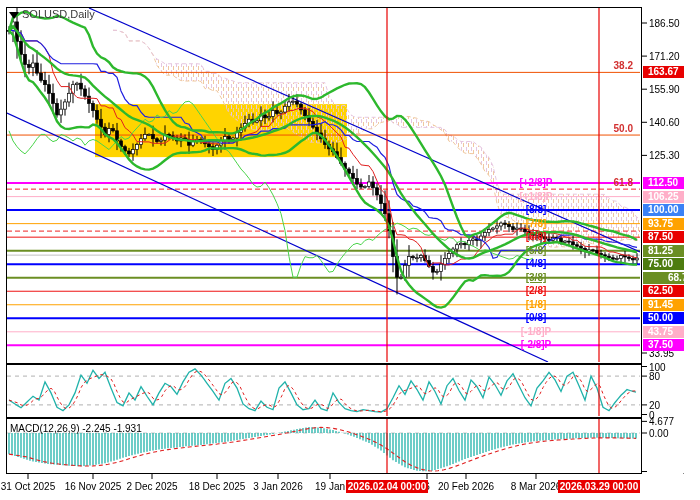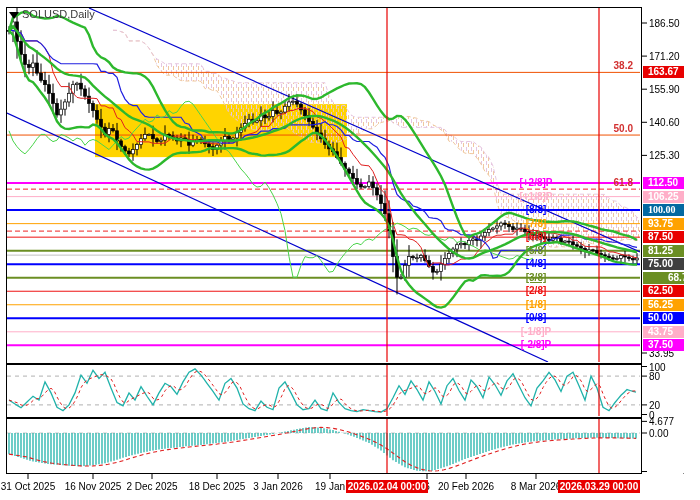--- a/index.html
+++ b/index.html
@@ -645,39 +645,40 @@
 
   <div class="tri"></div>
   <div id="title">SOLUSD,Daily</div>
 
   <div class="panel" style="left:7px;top:8px;width:633px;height:354px;"></div>
   <div class="panel" style="left:7px;top:365px;width:633px;height:51px;"></div>
   <div class="panel" style="left:7px;top:419px;width:633px;height:54px;"></div>
   <div class="panel" style="left:642px;top:0;width:58px;height:476px;"></div>
   <div class="panel" style="left:0;top:476px;width:700px;height:24px;"></div>
 
+  <div class="indlbl" style="top:423px;">MACD(12,26,9) -2.245 -1.931</div>
 
   <div id="labels">
       <div class="ptick" style="top:17.5px;">186.50</div>
       <div class="ptick" style="top:50.597345132743385px;">171.20</div>
       <div class="ptick" style="top:83.69469026548671px;">155.90</div>
       <div class="ptick" style="top:116.7920353982301px;">140.60</div>
       <div class="ptick" style="top:149.88938053097345px;">125.30</div>
       <div class="ptick" style="top:347.5px;">33.95</div>
       <div class="badge" style="top:66.3864306784661px;background:#e80000;">163.67</div>
       <div class="badge" style="top:177.07866273352997px;background:#ff00ff;">112.50</div>
       <div class="badge" style="top:190.59882005899703px;background:#ffaec8;">106.25</div>
-      <div class="badge" style="top:204.1189773844641px;background:#0369a1;font-family:Liberation Serif, serif;">100.00</div>
+      <div class="badge" style="top:204.1189773844641px;background:#3b82f6;">100.00</div>
       <div class="badge" style="top:217.63913470993114px;background:#ffa200;">93.75</div>
       <div class="badge" style="top:231.1592920353982px;background:#e80000;">87.50</div>
       <div class="badge" style="top:244.67944936086528px;background:#6b8e23;">81.25</div>
-      <div class="badge" style="top:258.19960668633234px;background:#404040;">75.00</div>
+      <div class="badge" style="top:258.19960668633234px;background:#4d7c0f;">75.00</div>
       <div class="badge" style="top:271.7197640117994px;background:#6b8e23;padding-left:25px;">68.75</div>
       <div class="badge" style="top:285.2399213372664px;background:#e80000;">62.50</div>
-      <div class="badge" style="top:298.7600786627335px;background:#ffa200;">56.25</div>
+      <div class="badge" style="top:298.7600786627335px;background:#ffa200;">91.45</div>
       <div class="badge" style="top:312.28023598820056px;background:#0000ff;">50.00</div>
       <div class="badge" style="top:325.80039331366766px;background:#ffaec8;">43.75</div>
       <div class="badge" style="top:339.3205506391347px;background:#ff00ff;">37.50</div>
       <div class="mur" style="top:177.07866273352997px;color:#ff00ff;">[+2/8]P</div>
       <div class="mur" style="top:190.59882005899703px;color:#ffaec8;">[+1/8]P</div>
       <div class="mur" style="top:204.1189773844641px;color:#0000ff;">[8/8]</div>
       <div class="mur" style="top:217.63913470993114px;color:#ffa200;">[7/8]</div>
       <div class="mur" style="top:231.1592920353982px;color:#ee1111;">[6/8]</div>
       <div class="mur" style="top:244.67944936086528px;color:#6b8e23;">[5/8]</div>
       <div class="mur" style="top:258.19960668633234px;color:#0000ff;">[4/8]</div>

